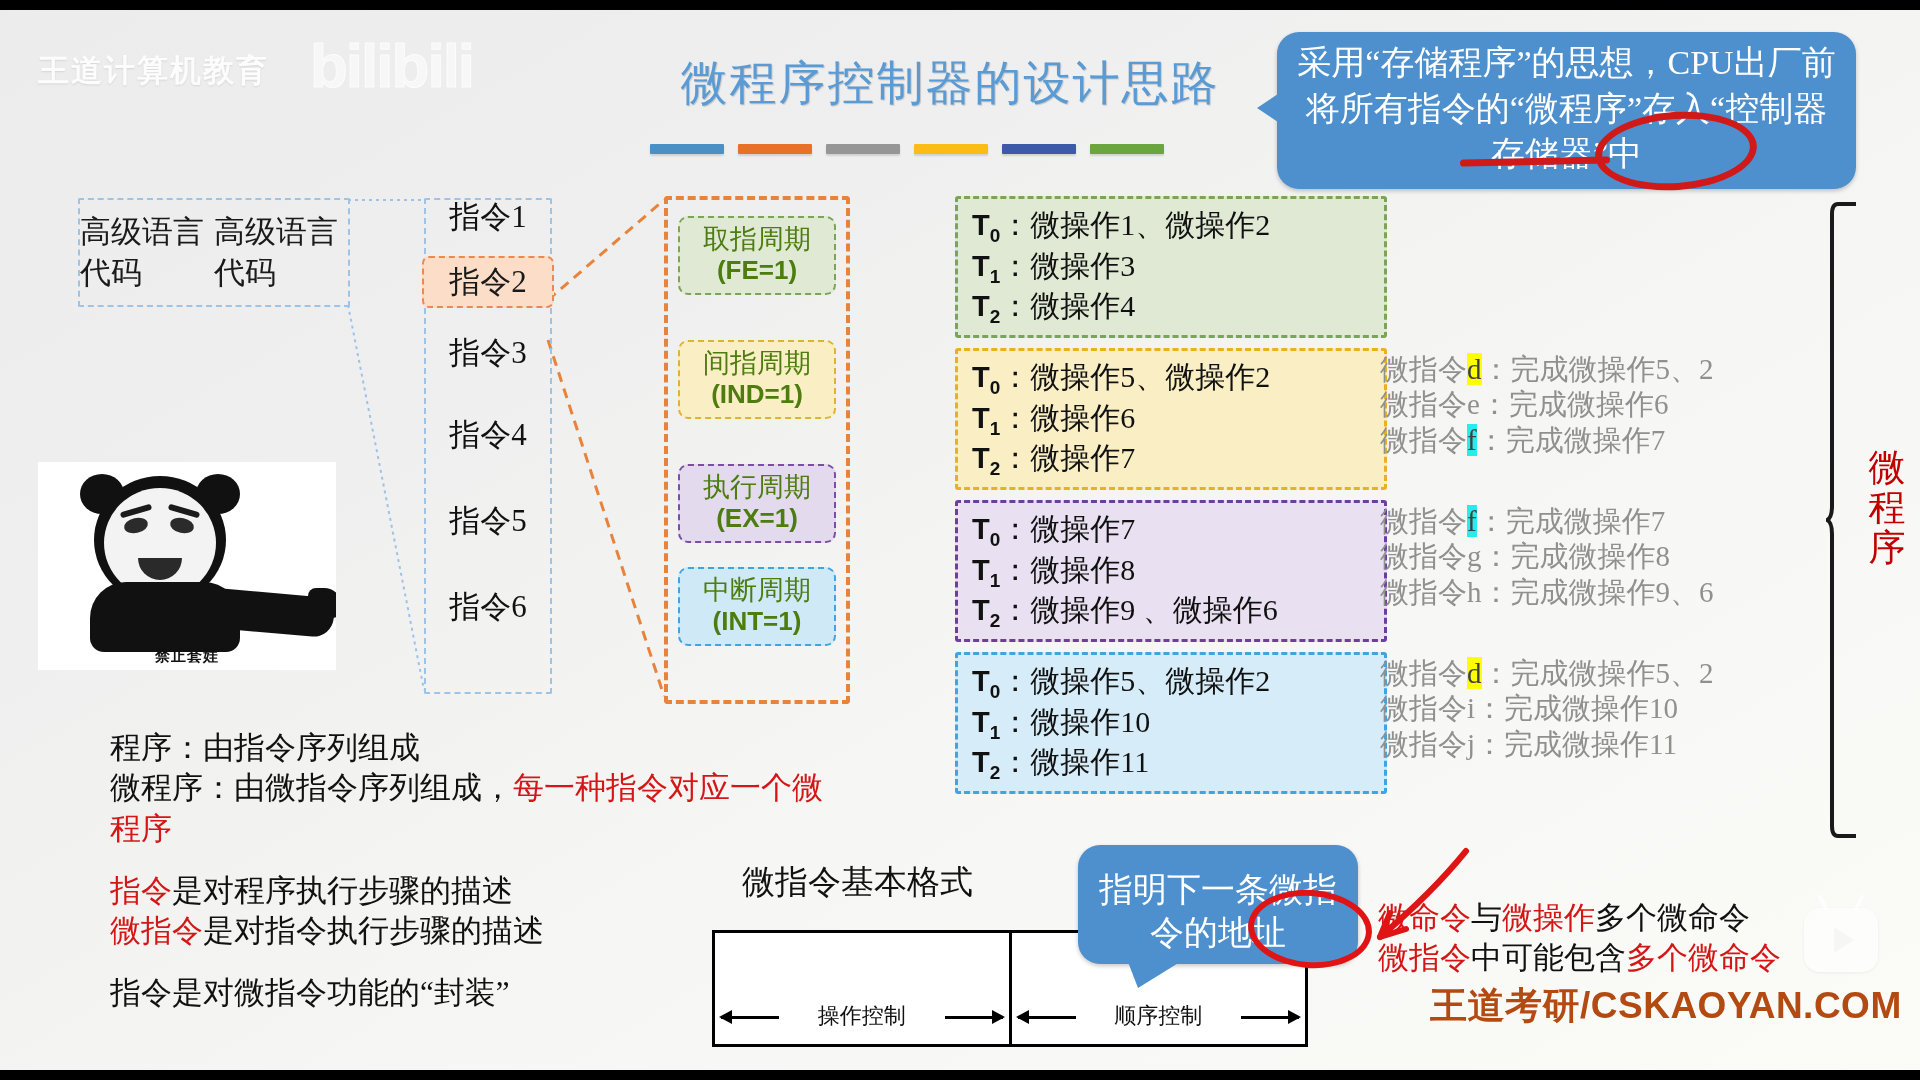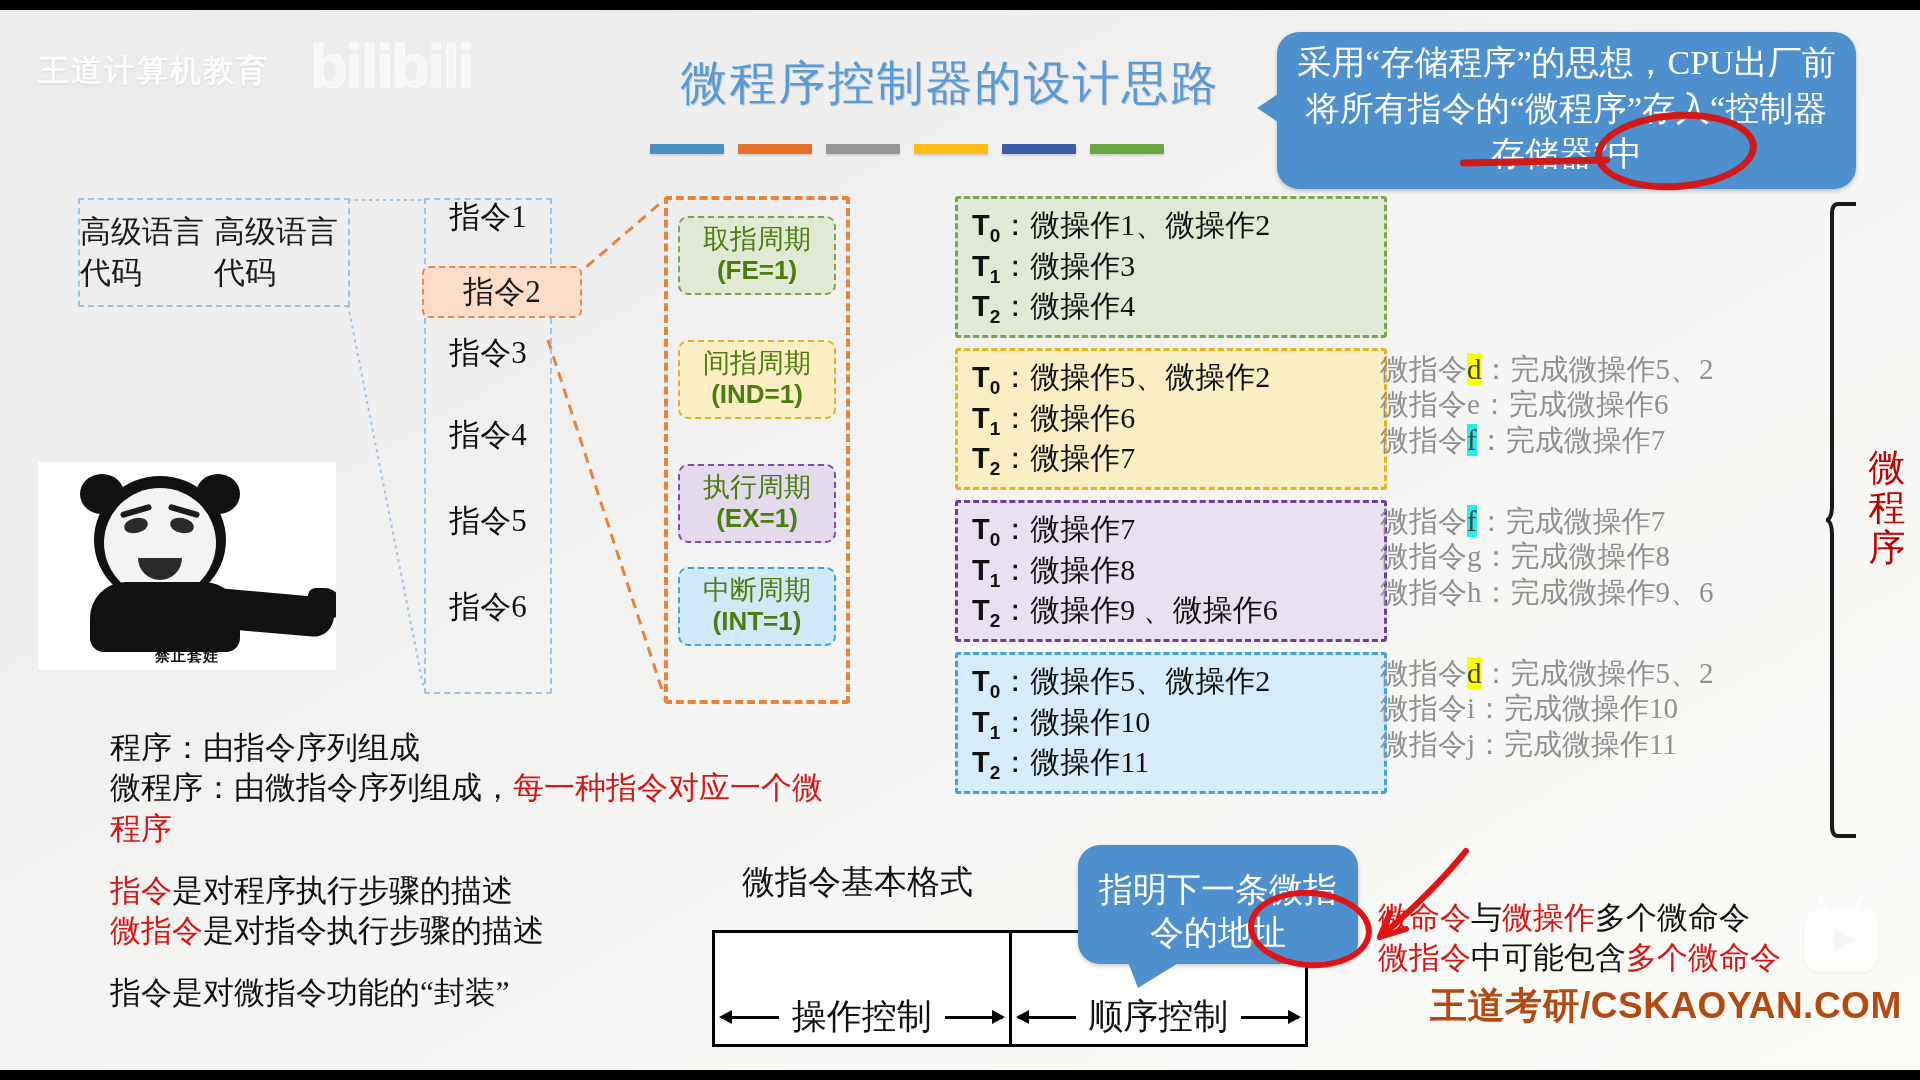--- a/index.html
+++ b/index.html
@@ -208,21 +208,21 @@
     border:3px solid #000;display:flex;z-index:5;background:#fff;
   }
   #fmt-table .cell{flex:1;}
   #fmt-table .cell.left{border-right:3px solid #000;}
   #fmt-legend{
     position:absolute;left:712px;top:988px;width:590px;height:56px;
     border:3px solid #000;border-top:none;display:flex;z-index:5;background:#fff;
   }
   #fmt-legend .lg{
     flex:1;position:relative;display:flex;align-items:center;justify-content:center;
-    font-size:35px;color:#111;
+    font-size:22px;color:#111;
   }
   #fmt-legend .lg.left{border-right:3px solid #000;}
   .arw{position:absolute;top:50%;height:3px;background:#000;}
   .arw.l{left:6px;width:58px;}
   .arw.r{right:6px;width:58px;}
   .arw:before{content:"";position:absolute;top:-6px;width:0;height:0;border-top:7px solid transparent;border-bottom:7px solid transparent;}
   .arw.l:before{left:-2px;border-right:13px solid #000;}
   .arw.r:before{right:-2px;border-left:13px solid #000;}
 
   
@@ -273,21 +273,21 @@
   <div class="pen" id="pen-underline"></div>
   <div class="pen" id="pen-circle1"></div>
 
   <div id="hl-box">
     <div>高级语言代码</div>
     <div>高级语言代码</div>
   </div>
 
   <div id="instr-box">
     <div class="ins" style="top:-4px">指令1</div>
-    <div class="ins hl" style="top:66px;padding:3px 14px;left:-4px;width:128px">指令2</div>
+    <div class="ins hl" style="top:56px;padding:3px 0;left:-4px;width:128px">指令2</div>
     <div class="ins" style="top:132px">指令3</div>
     <div class="ins" style="top:214px">指令4</div>
     <div class="ins" style="top:300px">指令5</div>
     <div class="ins" style="top:386px">指令6</div>
   </div>
 
   <div id="panda">
     <div class="pz ear-l"></div>
       <div class="pz ear-r"></div>
     <div class="pz head"></div>

